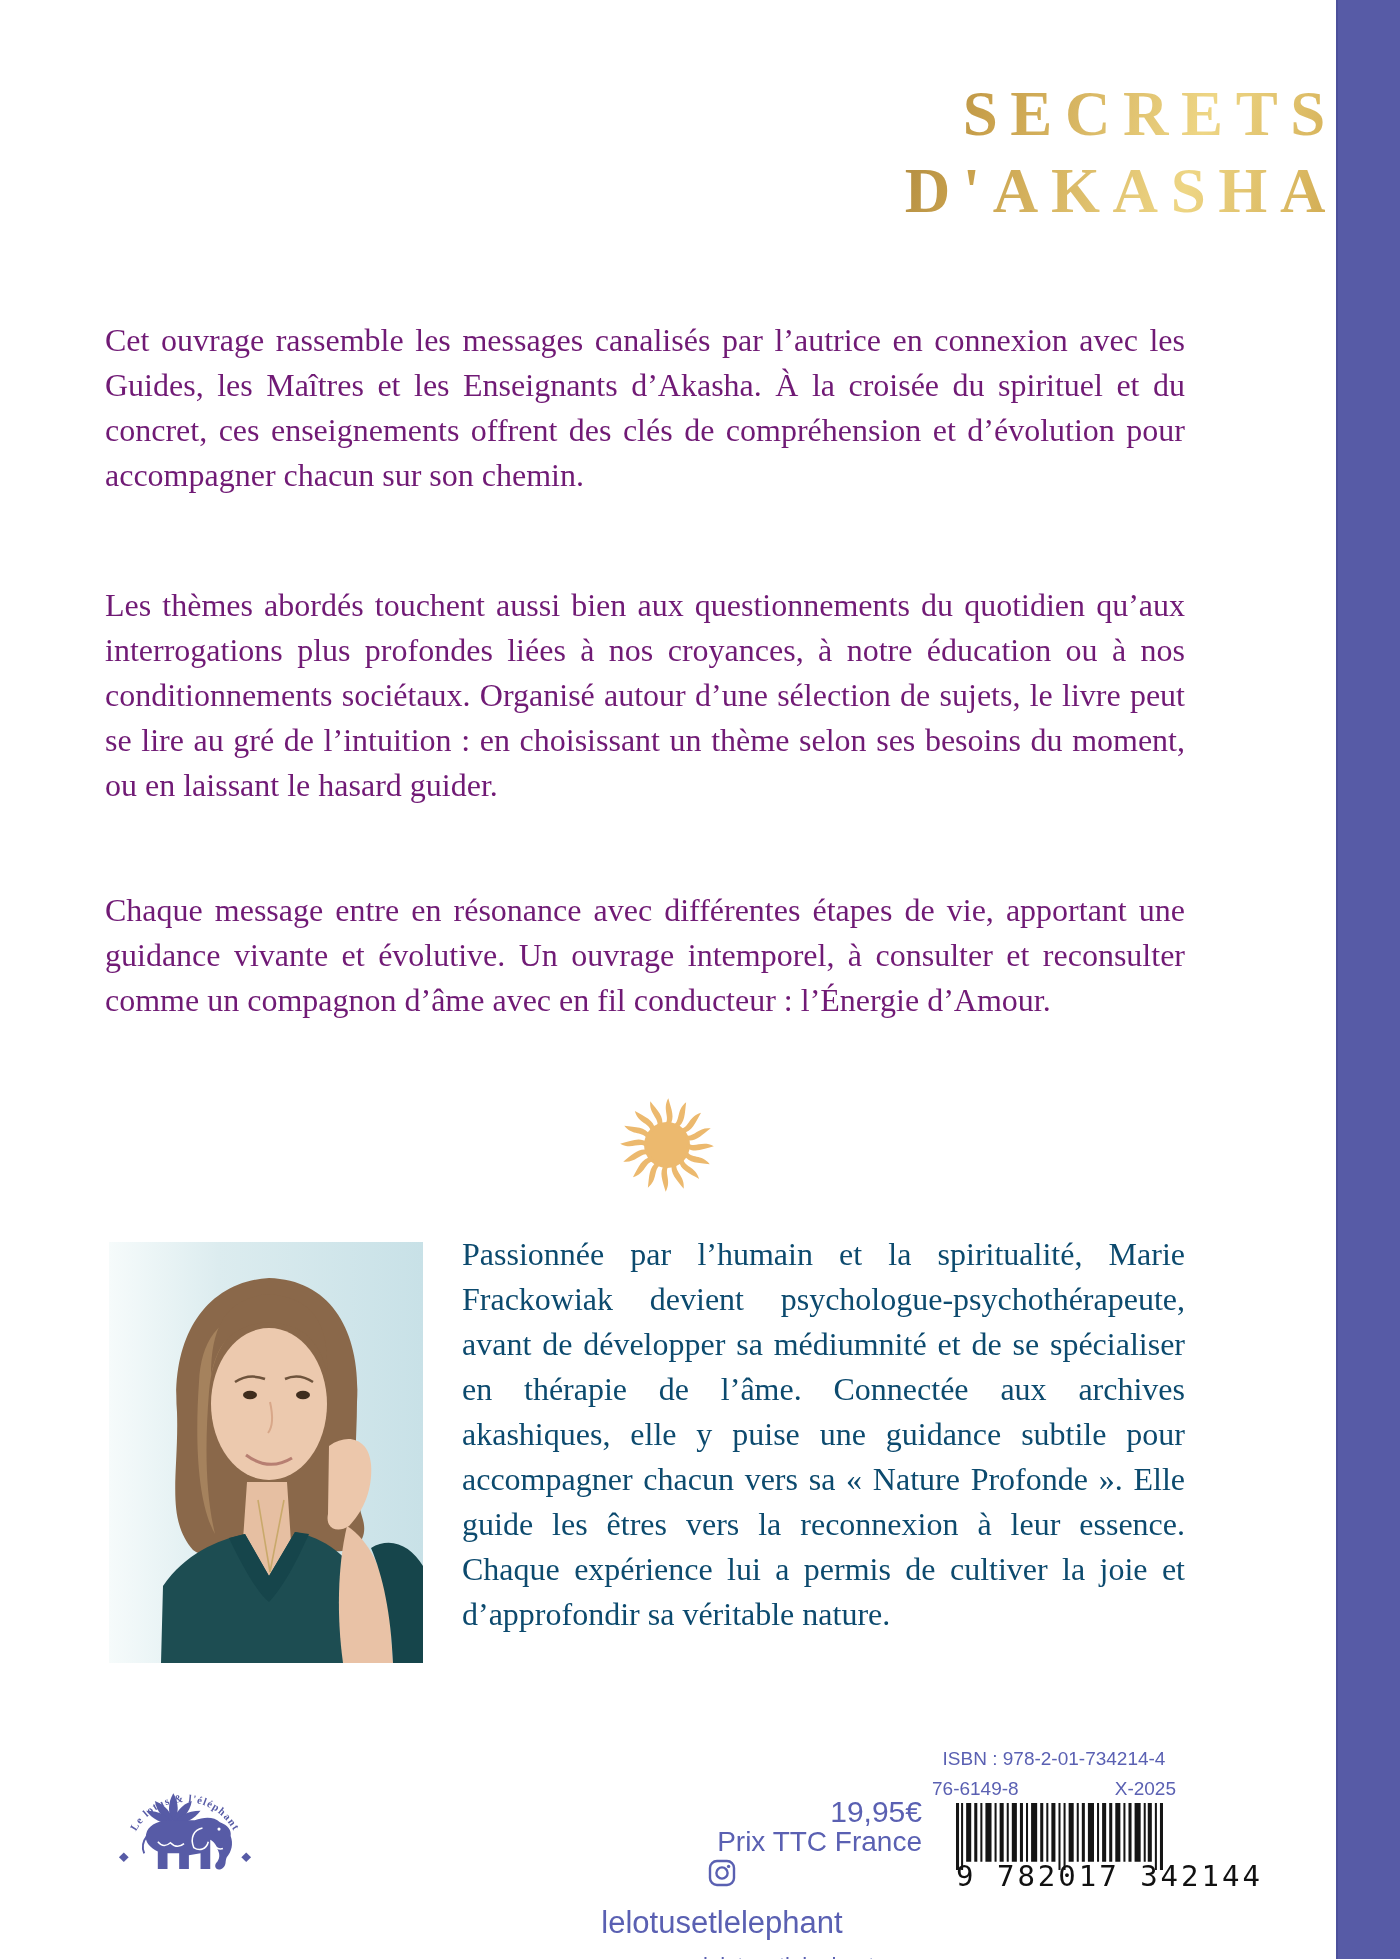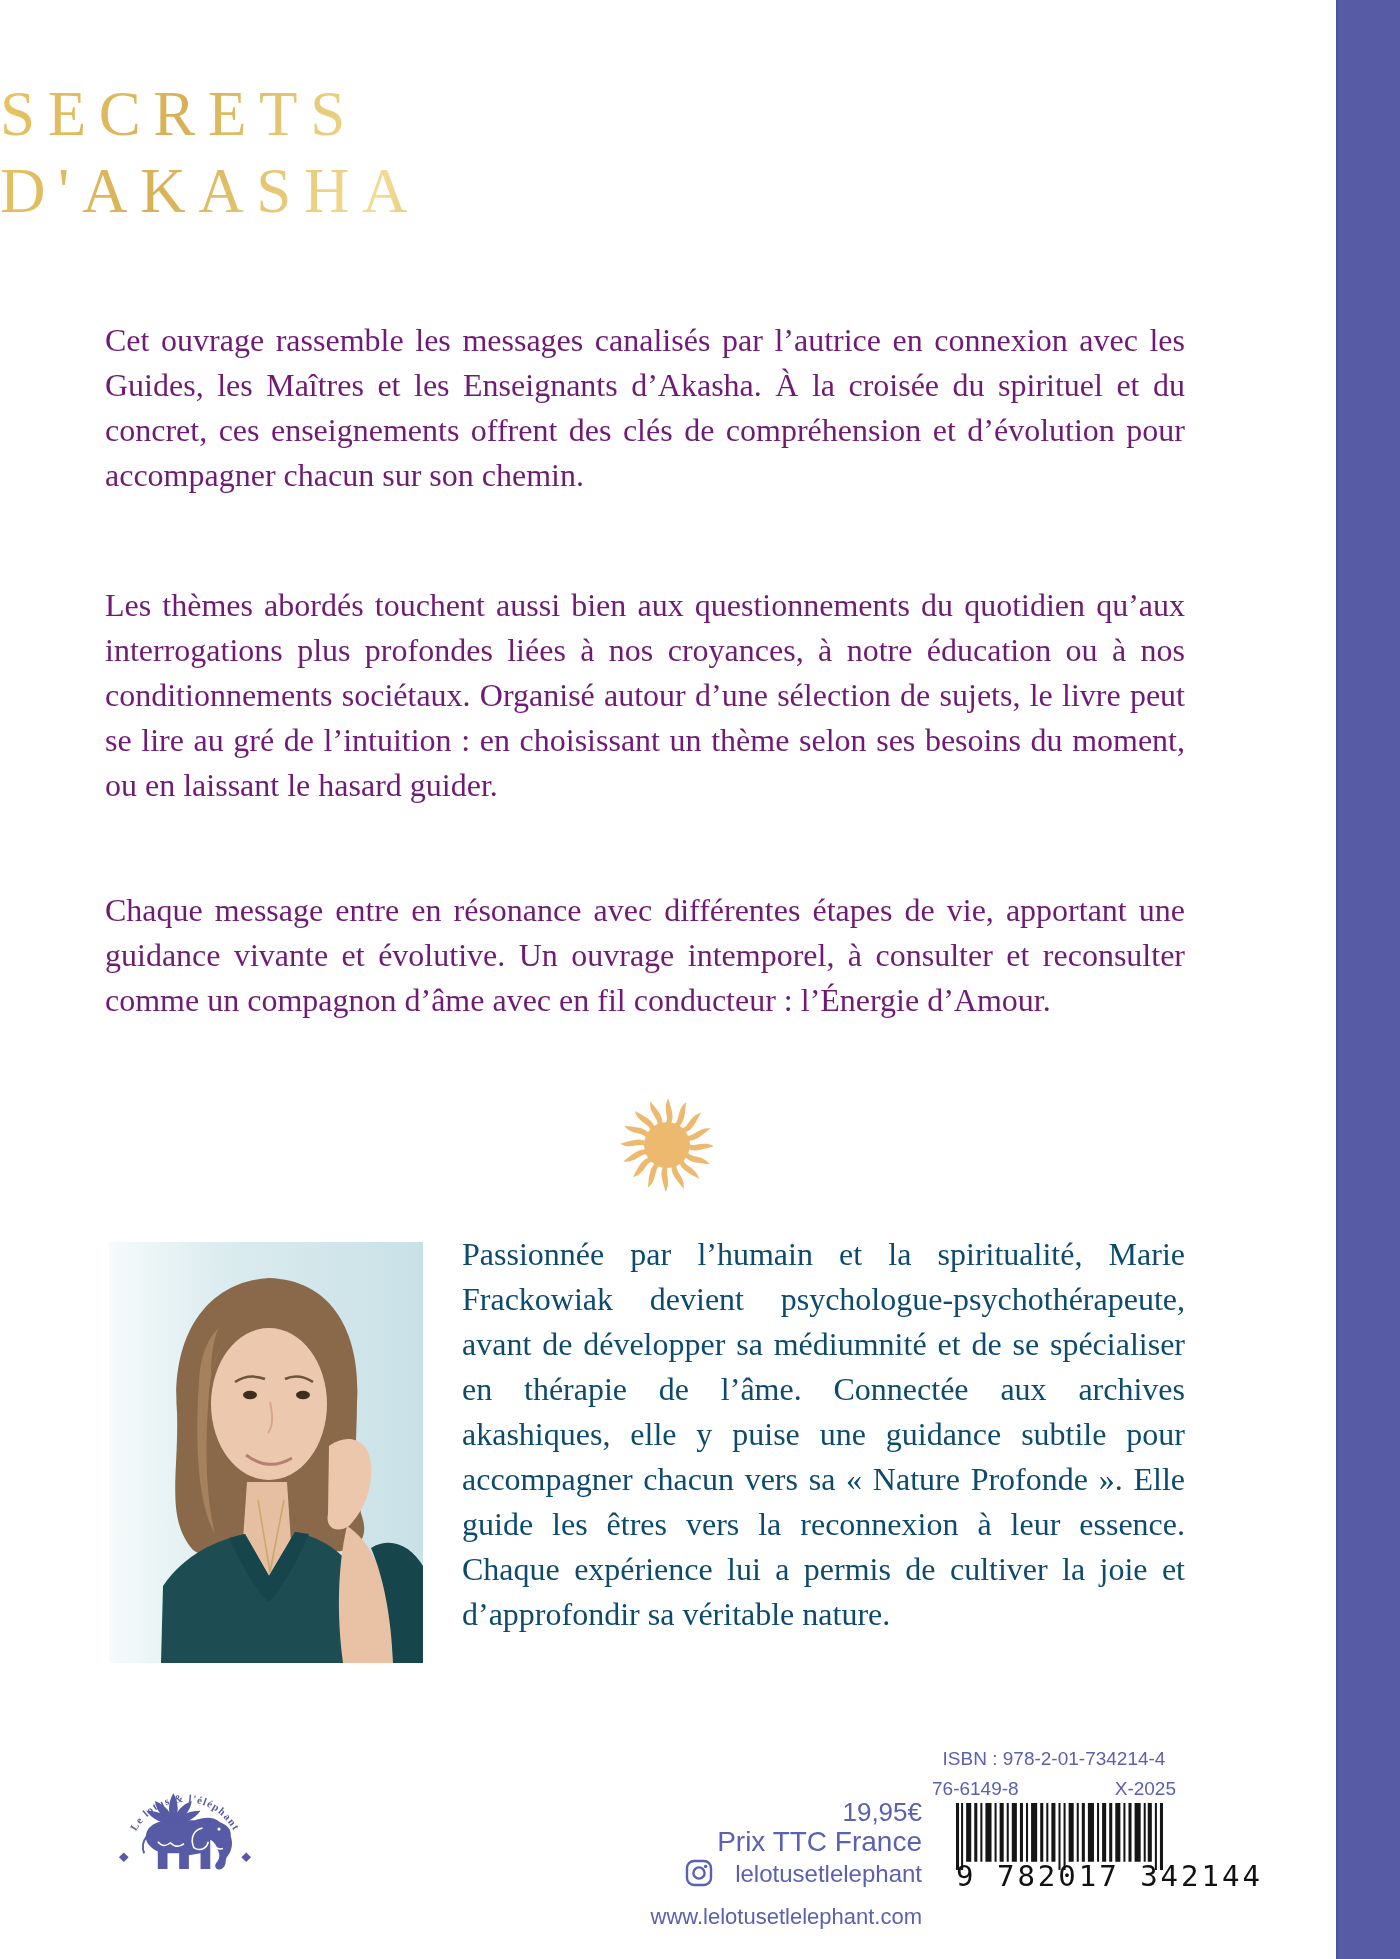--- a/index.html
+++ b/index.html
@@ -1,42 +1,42 @@
 <!DOCTYPE html>
 <html><head>
 <meta charset="utf-8">
 <style>
   html,body{margin:0;padding:0;background:#ffffff;}
   .cover{position:relative;width:1400px;height:1959px;background:#ffffff;overflow:hidden;
          font-family:"Liberation Serif",serif;}
   .side-band{position:absolute;top:0;right:0;width:62px;height:1959px;background:#575ba6;
              border-left:2px solid #4c509b;}
   
-  .title{position:absolute;top:76px;left:0;width:1338px;text-align:left;
-         font-size:63px;line-height:77px;font-weight:400;letter-spacing:0.20em;
+  .title{position:absolute;top:76px;left:0;width:1338px;text-align:right;
+         font-size:63px;line-height:77px;font-weight:700;letter-spacing:0.20em;
          background:linear-gradient(108deg,#e8c465 0%,#d8b156 14%,#f2dc92 30%,#ba9246 46%,#8e6e33 58%,#c9a14c 72%,#eed685 88%,#d0a94f 100%);
          -webkit-background-clip:text;background-clip:text;color:transparent;}
   
   .para{position:absolute;left:105px;width:1080px;margin:0;
         font-size:32px;line-height:45px;color:#701a75;text-align:justify;}
   .p1{top:318px}.p2{top:583px}.p3{top:888px}
   .bio{position:absolute;left:462px;top:1232px;width:723px;margin:0;
        font-size:32px;line-height:45px;color:#0c4a6e;text-align:justify;}
   
   .sun{position:absolute;left:614px;top:1092px;width:106px;height:106px;}
   
   .photo{position:absolute;left:109px;top:1242px;width:314px;height:421px;overflow:hidden;}
   
   .logo{position:absolute;left:117px;top:1770px;width:136px;height:124px;}
   .priceblock{position:absolute;right:478px;top:1797px;width:400px;text-align:right;
               font-family:"Liberation Sans",sans-serif;color:#5a60b2;}
-  .price{font-size:26px;line-height:30px;}
+  .price{font-size:30px;line-height:30px;}
   .price-note{font-size:28px;line-height:29px;}
   .insta-row{display:flex;justify-content:flex-end;align-items:center;gap:22px;margin-top:3px;
-             font-size:24px;line-height:27px;}
+             font-size:31px;line-height:27px;flex-direction:column;}
   .site{font-size:22px;line-height:28px;margin-top:16px;}
   .isbnblock{position:absolute;left:928px;top:1744px;width:252px;
              font-family:"Liberation Sans",sans-serif;color:#5a60b2;font-size:19px;line-height:30px;}
   .isbn-line{text-align:center;white-space:nowrap;}
   .isbn-codes{display:flex;justify-content:space-between;padding:0 4px;}
   .barcode{position:absolute;left:956px;top:1803px;width:208px;text-align:center;}
   .ean{font-family:"DejaVu Sans Mono",monospace;color:#111;font-size:29px;line-height:24px;
        letter-spacing:3px;margin-top:-10px;white-space:nowrap;}
 </style>
 </head>

